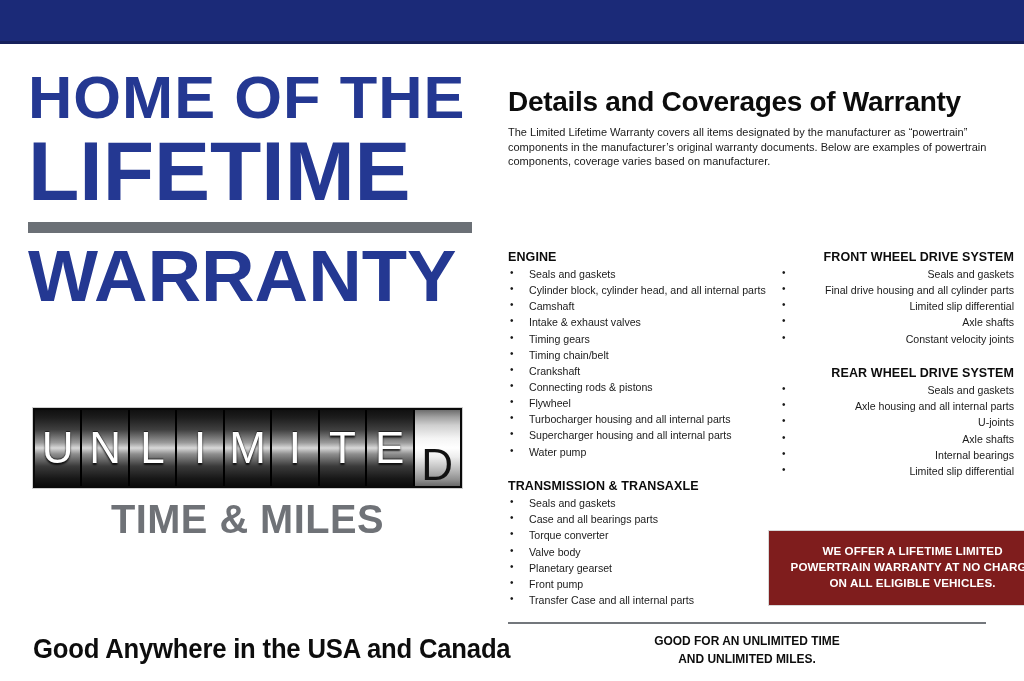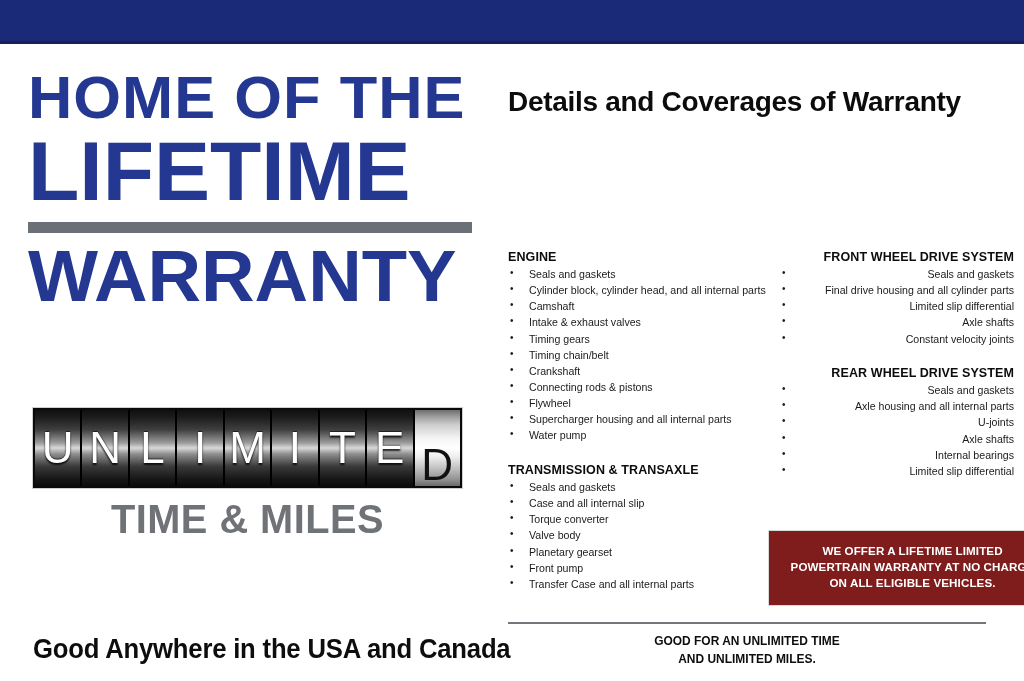--- a/index.html
+++ b/index.html
@@ -277,44 +277,46 @@
 
     <div class="time-miles">TIME &amp; MILES</div>
 
     <div class="left-footer">Good Anywhere in the USA and Canada</div>
   </div>
 
   <div class="right">
 
     <div class="r-title">Details and Coverages of Warranty</div>
 
+    <div class="r-intro">The Limited Lifetime Warranty covers all items designated by the manufacturer as “powertrain” components in the manufacturer’s original warranty documents. Below are examples of powertrain components, coverage varies based on manufacturer.</div>
 
     <div class="cols">
       <div class="col col-a" id="col-a">
           <div class="grp">
             <div class="grp-title">ENGINE</div>
             <ul class="items">
               <li>Seals and gaskets</li>
               <li>Cylinder block, cylinder head, and all internal parts</li>
               <li>Camshaft</li>
               <li>Intake &amp; exhaust valves</li>
               <li>Timing gears</li>
               <li>Timing chain/belt</li>
               <li>Crankshaft</li>
               <li>Connecting rods &amp; pistons</li>
               <li>Flywheel</li>
+              <li>Turbocharger housing and all internal parts</li>
               <li>Supercharger housing and all internal parts</li>
               <li>Water pump</li>
             </ul>
           </div>
           <div class="grp">
             <div class="grp-title">TRANSMISSION &amp; TRANSAXLE</div>
             <ul class="items">
               <li>Seals and gaskets</li>
-              <li>Case and all internal slip</li>
+              <li>Case and all bearings parts</li>
               <li>Torque converter</li>
               <li>Valve body</li>
               <li>Planetary gearset</li>
               <li>Front pump</li>
               <li>Transfer Case and all internal parts</li>
             </ul>
           </div>
         </div>
       <div class="col col-b" id="col-b">
           <div class="grp">

